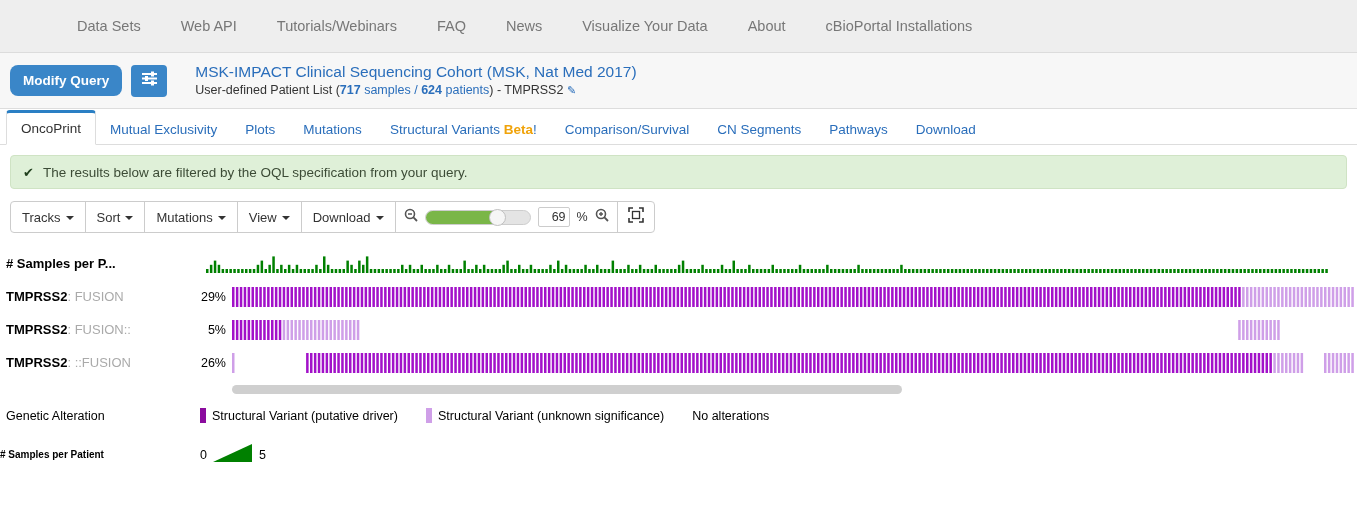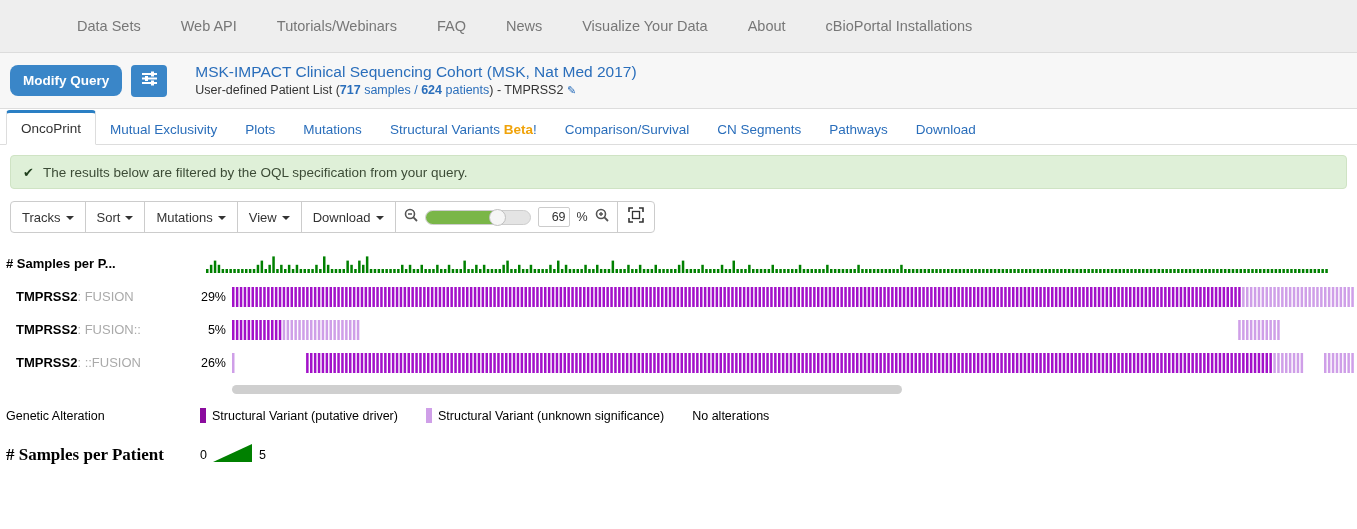--- a/index.html
+++ b/index.html
@@ -132,21 +132,21 @@
     font-size: 12.5px; text-align: right; padding-right: 3px; line-height: 18px;
     color: #333; background: #fff;
   }
   .pct { font-size: 12.5px; color: #333; }
   .tb-expand { display: flex; align-items: center; padding: 0 10px; cursor: pointer; }
 
   
   .oncoprint { position: relative; margin-top: 14px; }
   .op-row { display: flex; align-items: center; height: 33px; }
   .op-label {
-    width: 200px; padding-left: 16px; font-size: 13px; color: #000;
+    width: 200px; padding-left: 6px; font-size: 13px; color: #000;
     white-space: nowrap;
   }
   .op-label .gene { font-weight: bold; color: #000; }
   .op-label .alt { color: #aaaaaa; }
   .op-pct {
     width: 32px; text-align: right; font-size: 12.5px; color: #000;
     padding-right: 0px;
   }
   .op-strip { margin-left: 6px; position: relative; height: 22px; flex: 1; }
   .op-strip svg { display: block; }
@@ -161,21 +161,21 @@
 
   
   .legendrow { display: flex; align-items: center; margin-top: 14px; }
   .legend-title { width: 200px; padding-left: 6px; font-size: 12.5px; color: #000; }
   .legend-items { display: flex; align-items: center; gap: 0; }
   .leg-item { display: flex; align-items: center; font-size: 12.5px; color: #000; }
   .leg-swatch { width: 6px; height: 15px; margin-right: 6px; }
   .leg-gap { width: 28px; }
 
   .samplesrow { display: flex; align-items: center; margin-top: 20px; }
-  .samples-title { width: 200px; padding-left: 6px; font-size: 17px; font-weight: bold; color: #000; font-family: Liberation Serif, serif; }
+  .samples-title { width: 200px; font-size: 10px; font-weight: bold; color: #000; }
   .grad-wrap { display: flex; align-items: center; gap: 6px; font-size: 12.5px; color: #000; }
 </style>
 </head>
 <body>
 
 
 
 
 <div class="topnav">
   <div class="navlinks">

